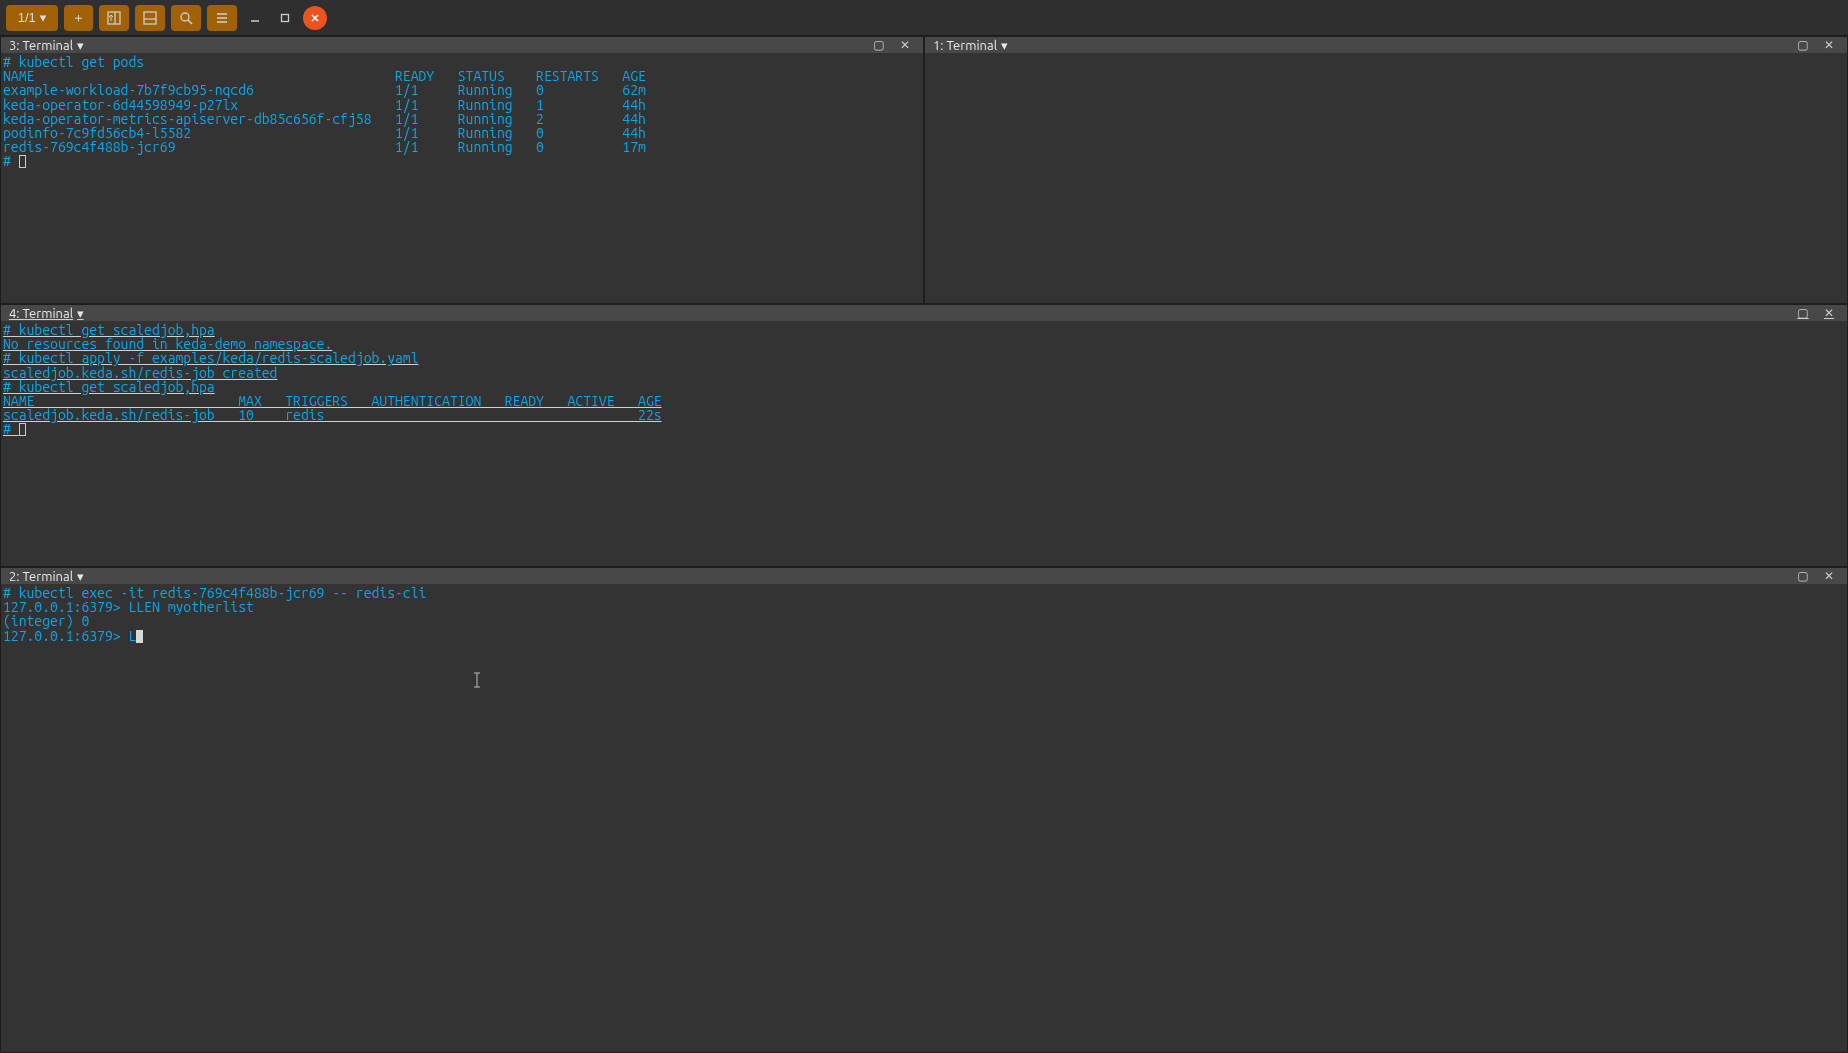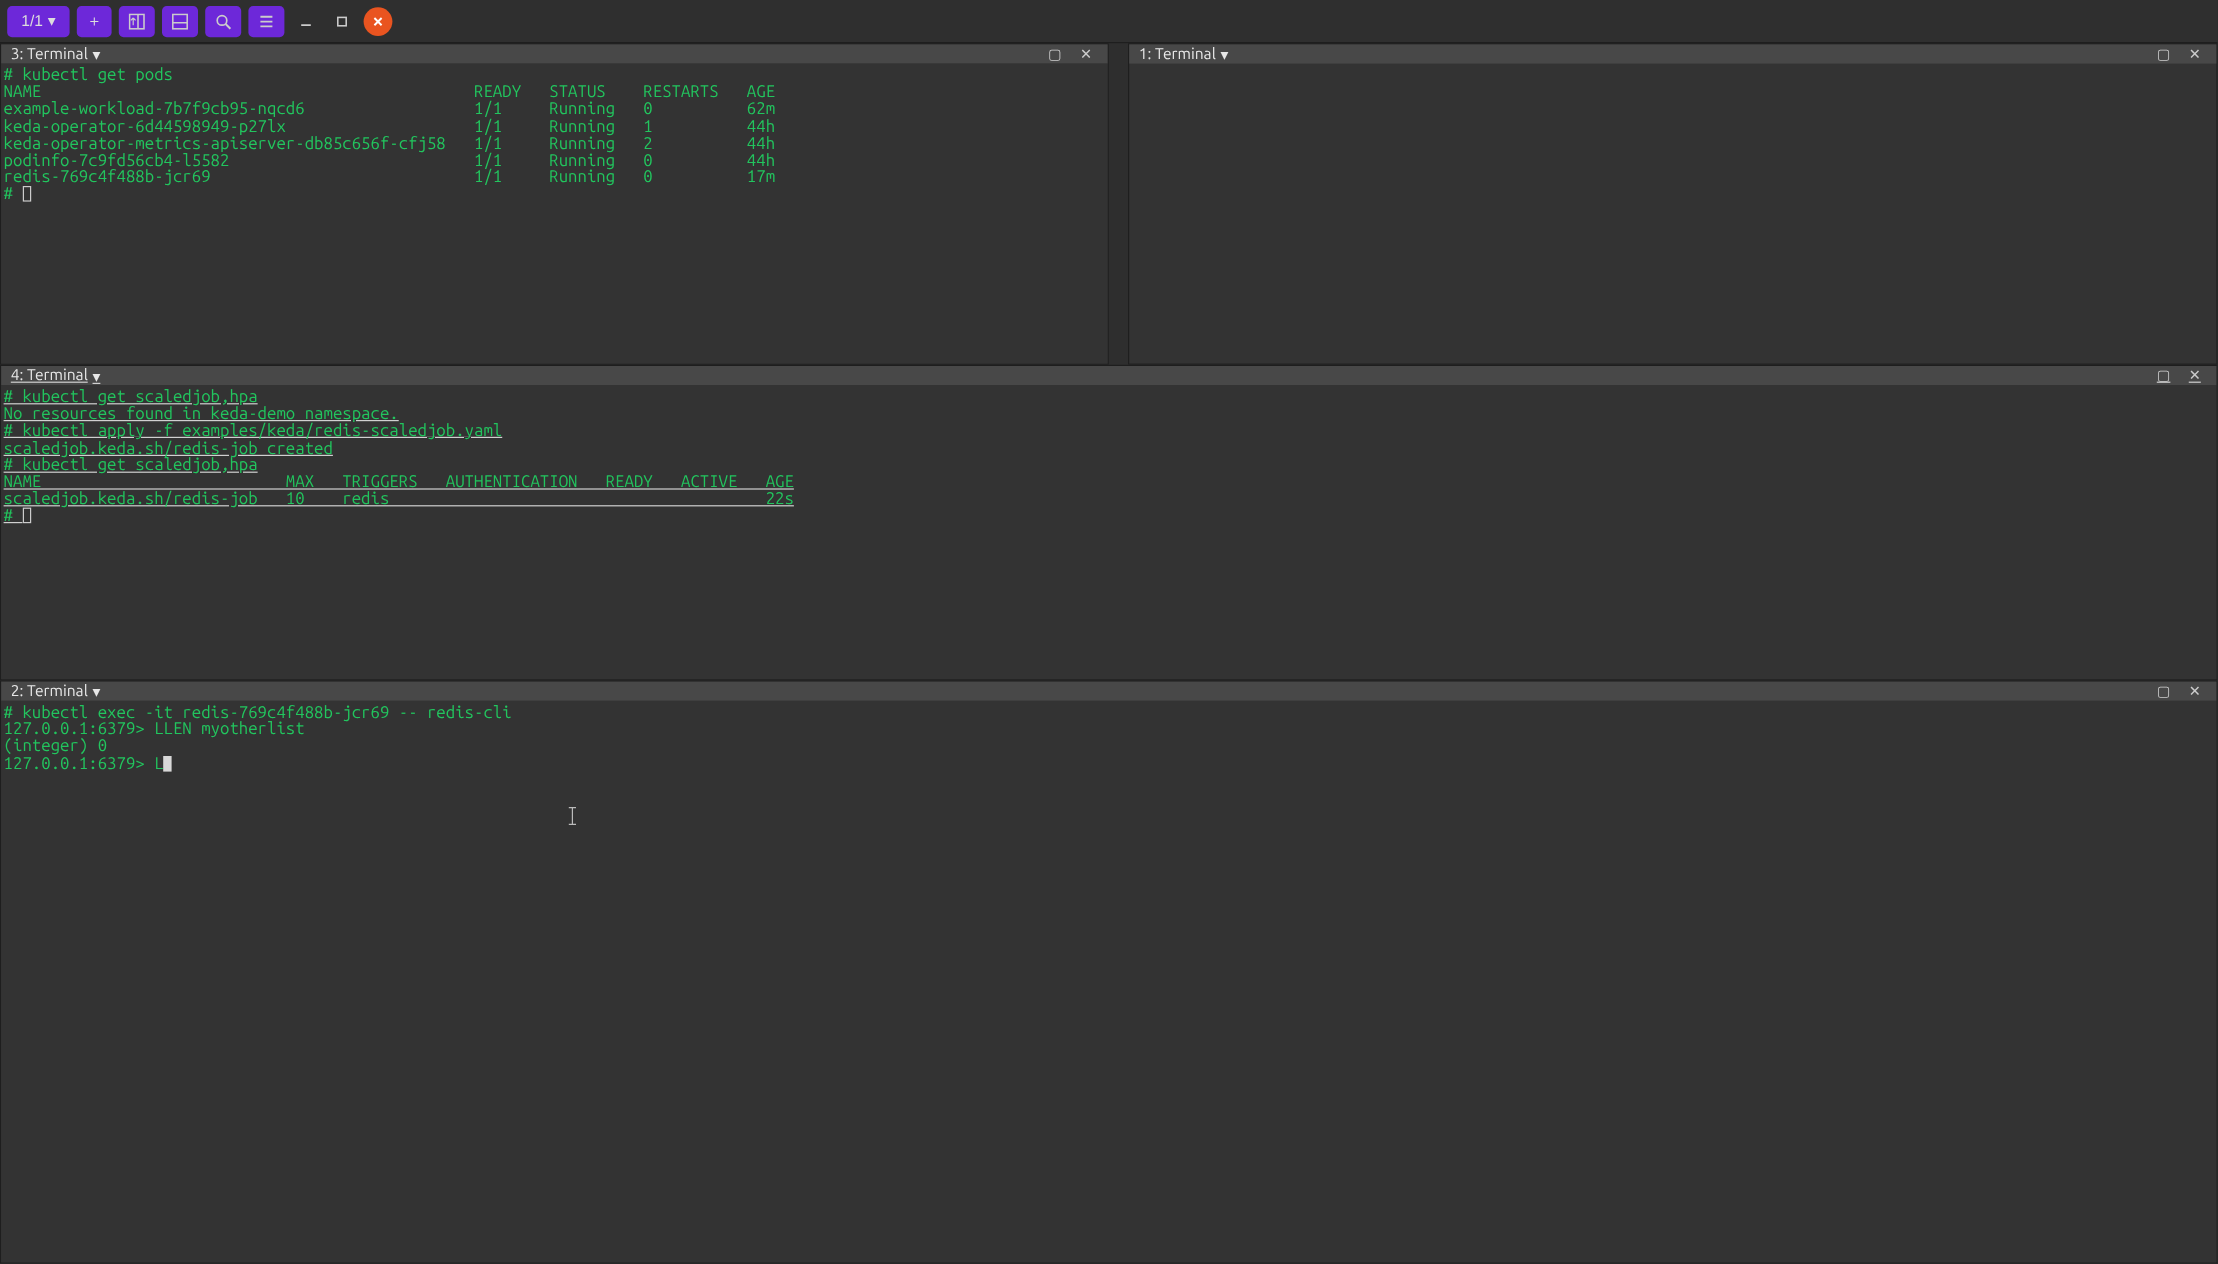--- a/index.html
+++ b/index.html
@@ -21,21 +21,21 @@
     align-items: center;
     padding: 0 6px;
     gap: 6px;
     border-bottom: 1px solid #1e1e1e;
   }
   .tb-left { display: flex; gap: 6px; align-items: center; }
   .tb-btn {
     height: 26px;
     min-width: 28px;
     padding: 0 8px;
-    background: #6d28d9;
+    background: #a16207;
     border: none;
     border-radius: 4px;
     color: #ddd;
     display: flex;
     align-items: center;
     justify-content: center;
     font-size: 13px;
     cursor: pointer;
     text-align: right;
   }
@@ -61,21 +61,21 @@
   
   .grid {
     display: grid;
     grid-template-columns: 50% 50%;
     grid-template-rows: 268px 263px 1fr;
     width: 100%;
     height: calc(100% - 36px);
   }
   .pane { display:flex; flex-direction:column; border:1px solid #1e1e1e; background:#333333; min-width:0; min-height:0;}
   .pane-3 { grid-column:1; grid-row:1; }
-  .pane-1 { grid-column:2; grid-row:1;margin-left:16px; }
+  .pane-1 { grid-column:2; grid-row:1; }
   .pane-4 { grid-column:1 / span 2; grid-row:2;text-decoration:underline; }
   .pane-2 { grid-column:1 / span 2; grid-row:3; }
 
   .pane-header {
     height: 16px;
     background:#484848;
     display:flex;
     align-items:center;
     padding:0 8px;
     font-family:"Ubuntu", sans-serif;
@@ -90,21 +90,21 @@
     width:20px;height:20px;display:flex;align-items:center;justify-content:center;
     font-size:12px;
   }
 
   .pane-body {
     flex:1;
     padding: 2px 2px;
     white-space: pre;
     overflow:hidden;
     background:#333333;
-    color:#22c55e;
+    color:#0ea5e9;
     line-height: 14.2px;
     font-size: 14px;
   }
 
   .cursor-block {
     display:inline-block;
     width:7px; height:13px;
     border:1px solid #cccccc;
     vertical-align:-2px;
   }

